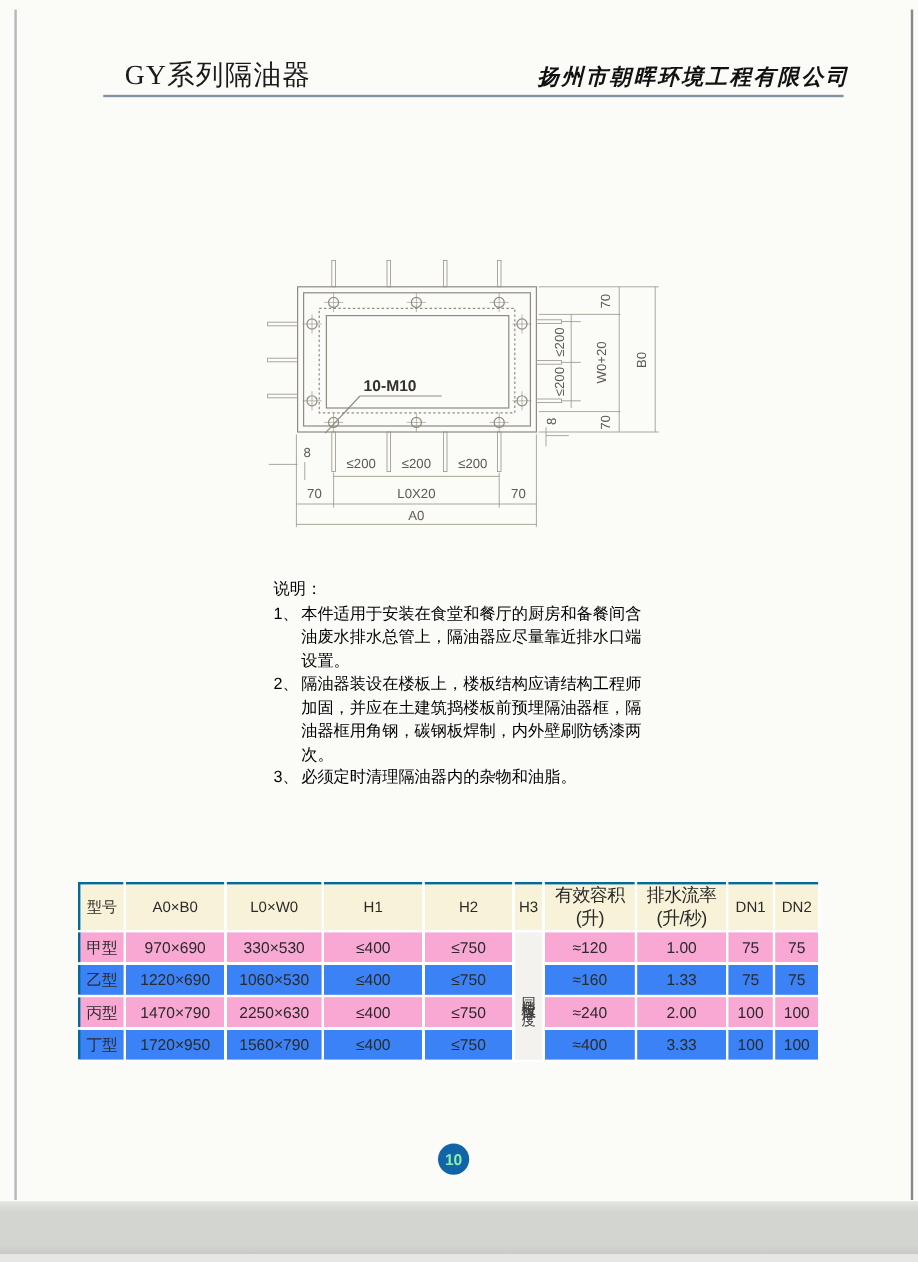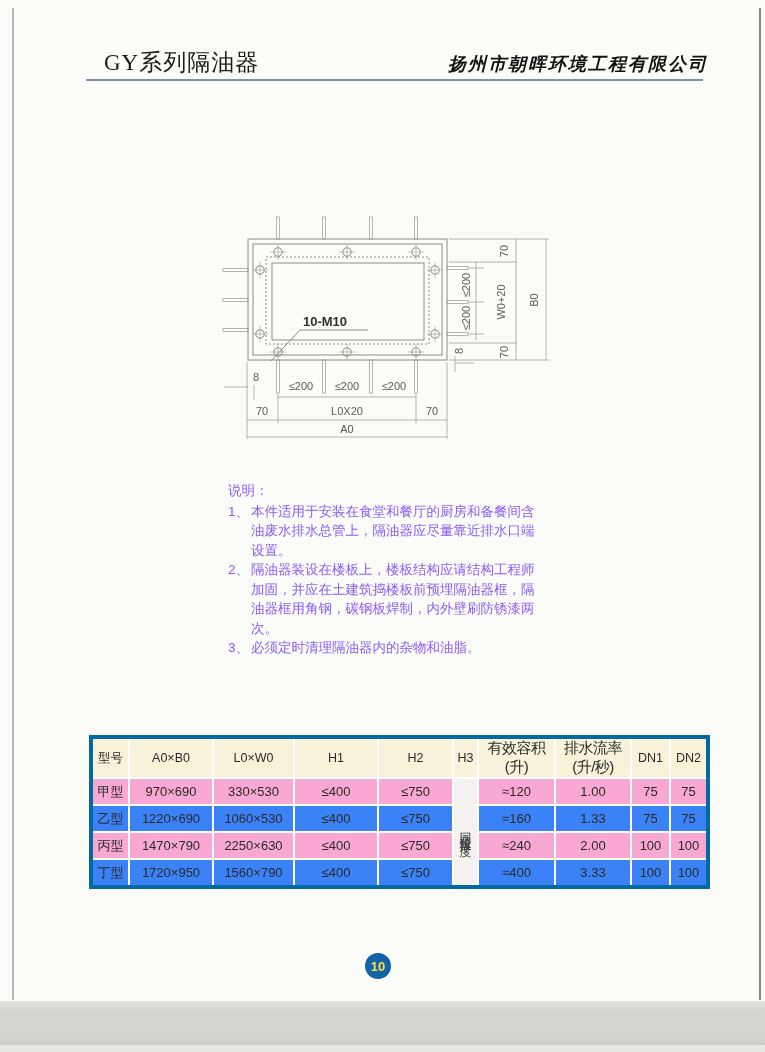--- a/index.html
+++ b/index.html
@@ -30,48 +30,48 @@
 
   
   .diagram { position:absolute; left:215px; top:200px; }
   .dwg { stroke:#8f8b80; fill:none; stroke-width:1; }
   .dwg-thin { stroke:#9b978c; fill:none; stroke-width:0.7; }
   .dim-label { font:11px "Liberation Sans", sans-serif; fill:#5d5a52; }
   .bolt-label { font:bold 13px "Liberation Sans", sans-serif; fill:#33312c; }
 
   
   .notes { position:absolute; left:228px; top:481px; width:314px;
-    font-size:13.5px; line-height:19.5px; color:#8b5cf6; }
+    font-size:13.5px; line-height:19.5px; color:#000000; }
   .notes-heading { margin:0 0 1px 0; }
   .note-item { display:flex; }
   .note-num { flex:0 0 23px; }
   .note-text { flex:1; }
 
   
   .table-wrap { position:absolute; left:65px; top:735px; }
   table.spec { border-collapse:collapse; table-layout:fixed; width:617px;
-    border:4px solid #0369a1; background:#fff;margin-left:24px; }
+    border:2px solid #0369a1; background:#fff; }
   table.spec th, table.spec td {
     border-right:2px solid #fff; border-bottom:2px solid #fff;
     text-align:center; vertical-align:middle; padding:0; overflow:hidden;
     font-size:13px; color:#2a2a2a; font-weight:normal;
   }
   table.spec th { height:27px; background:#f7f2d8; font-size:12.5px; }
   table.spec th.th-small { font-size:15px; letter-spacing:-0.5px; }
   table.spec td { height:25px; }
   tr.row-blue  td { background:#f9a8d4; }
   tr.row-light td { background:#3b82f6; }
   td.h3-cell { background:#f3f2ee !important; }
   .vert { writing-mode:vertical-rl; text-orientation:upright; letter-spacing:3px;
     font-size:12px; color:#3a3a3a; display:inline-block; line-height:1; }
 
   
   .page-num {
     position:absolute; left:365px; top:953px; width:26px; height:26px; border-radius:50%;
-    background:#1263a8; color:#fde047; font-size:13px; font-weight:bold;
+    background:#1263a8; color:#86efac; font-size:13px; font-weight:bold;
     display:flex; align-items:center; justify-content:center;
   }
 </style>
 </head>
 <body>
 
 <div class="screen">
 
   <div class="edge edge-left"></div>
   <div class="edge edge-right"></div>

